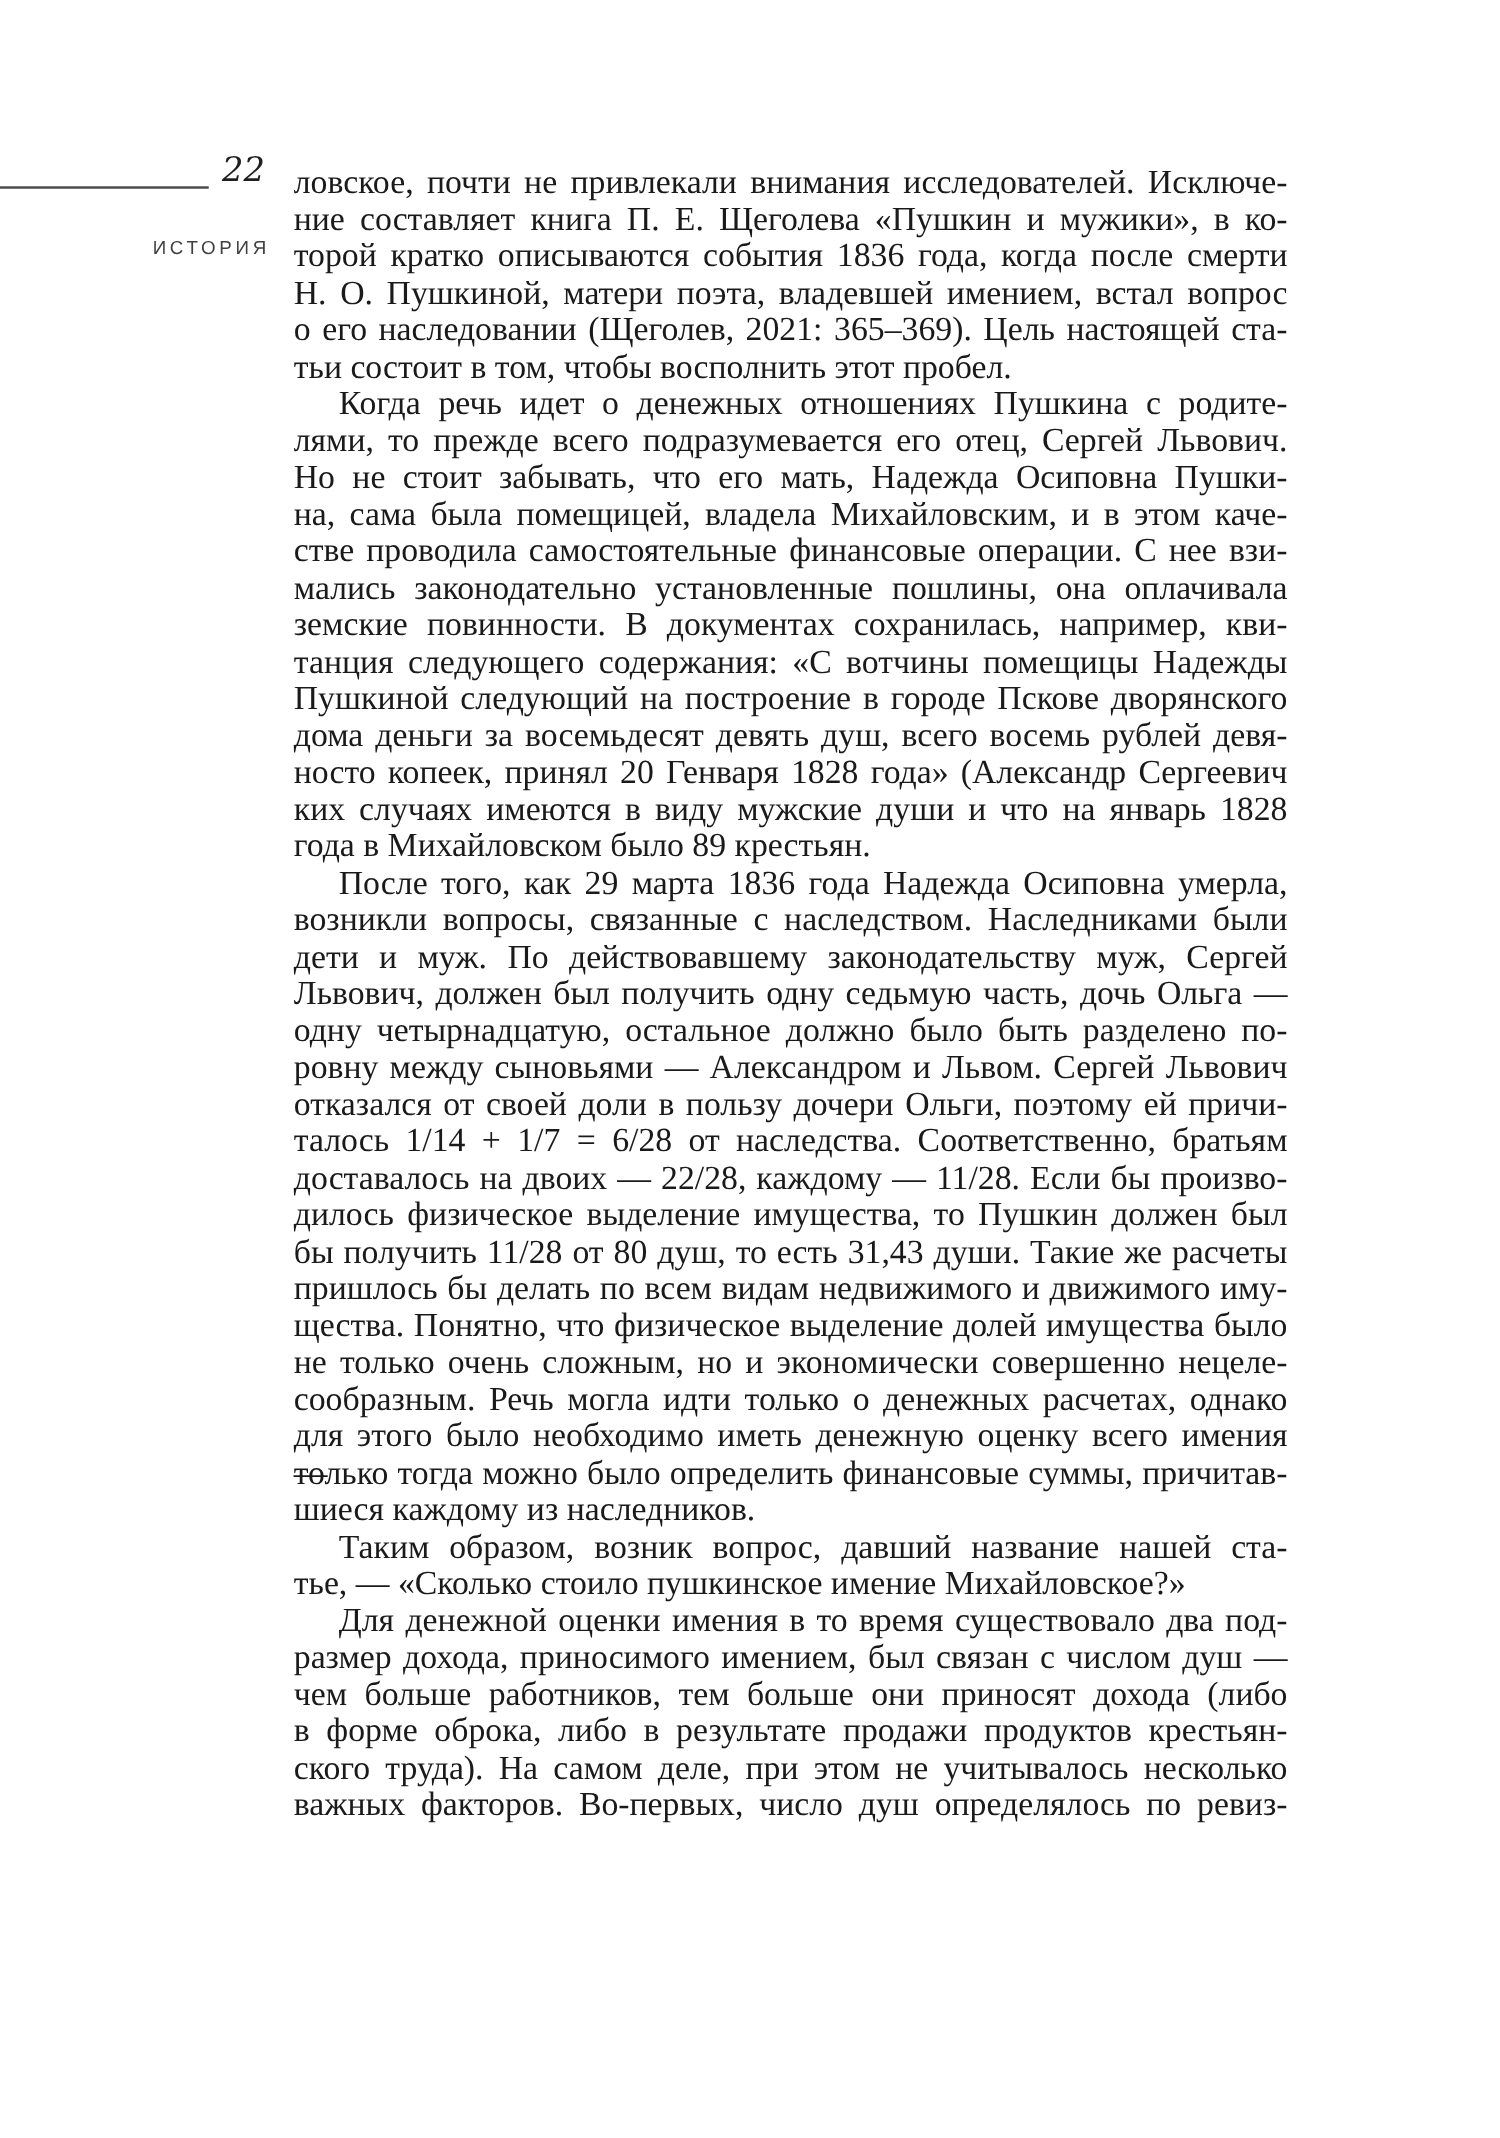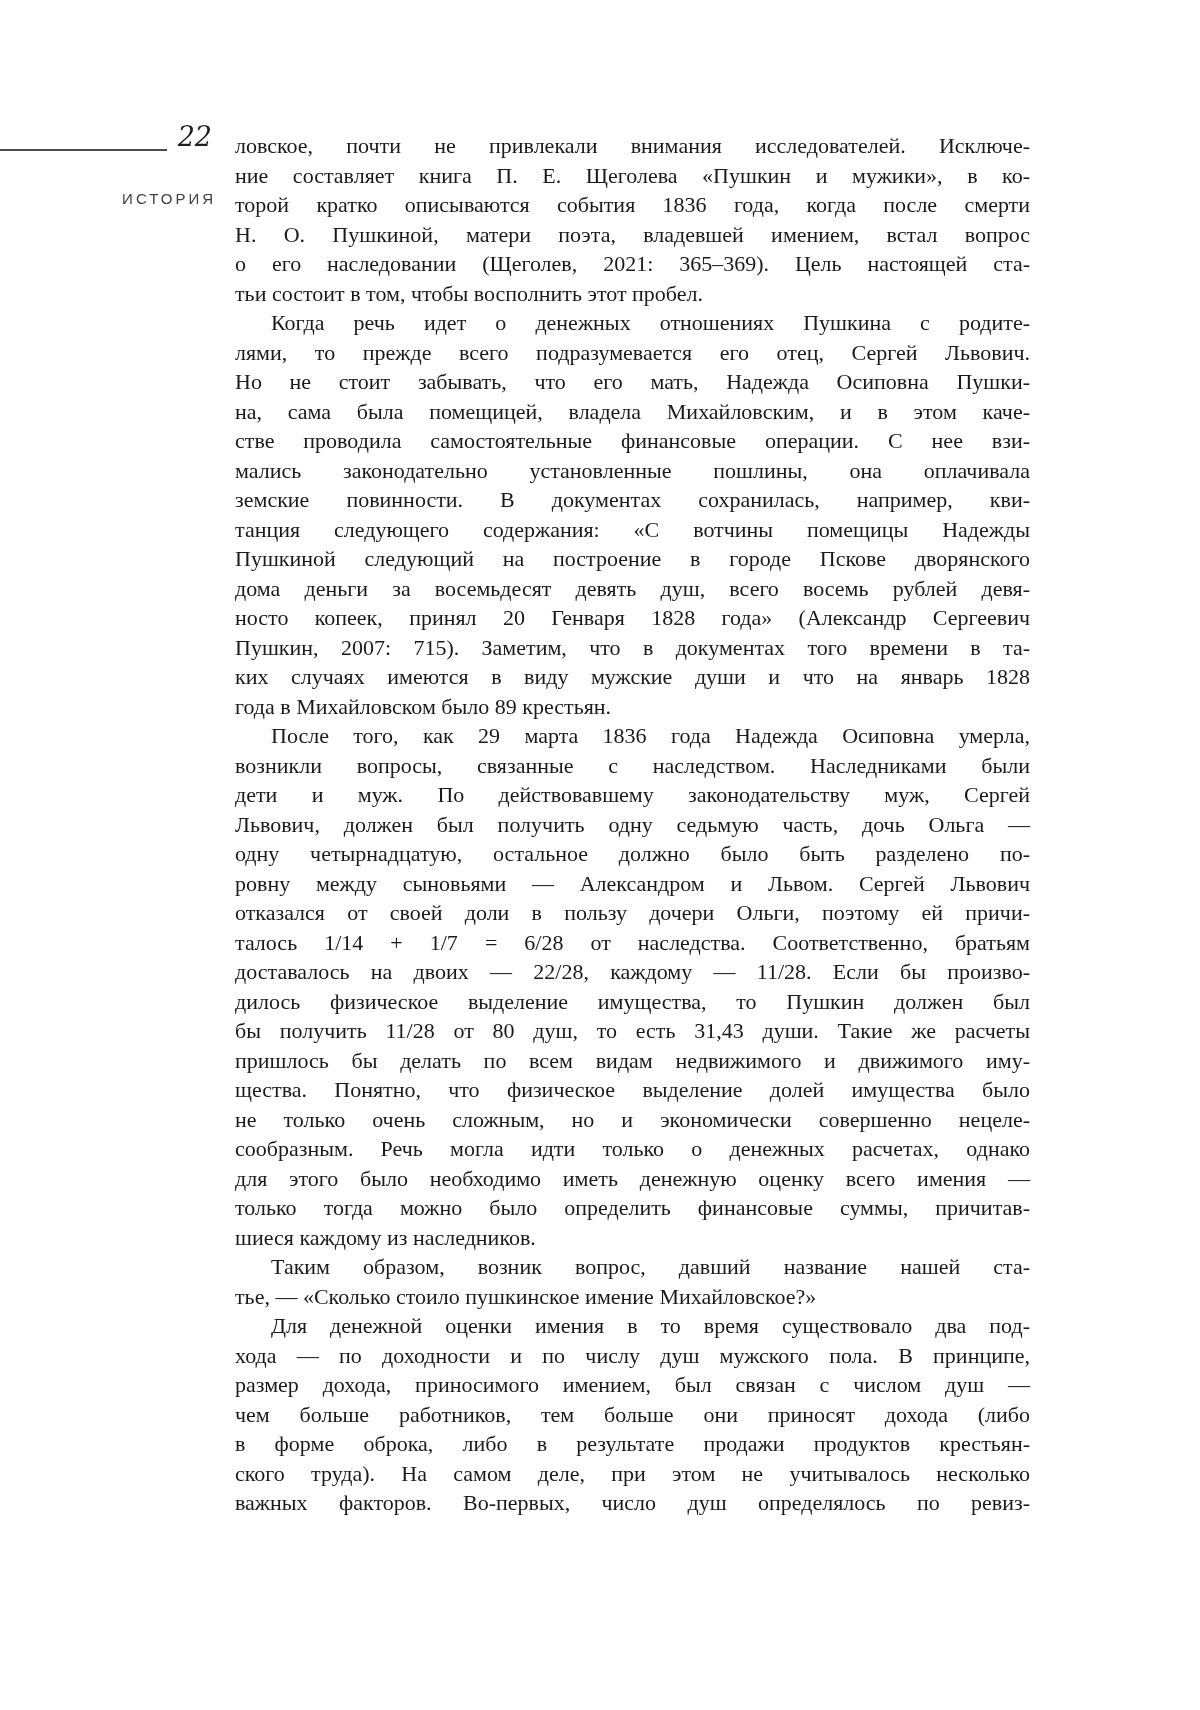--- a/index.html
+++ b/index.html
@@ -47,21 +47,21 @@
     line-height: 18px;
     letter-spacing: 3px;
     color: #404040;
   }
   .section-label span { margin-right: -3px; }
   .text-column {
     position: absolute;
     left: 235px;
     top: 131px;
     width: 795px;
-    font-size: 22px;
+    font-size: 27px;
     line-height: 29.5px;
   }
   .line {
     text-align: justify;
     text-align-last: justify;
     height: 29.5px;
     overflow: visible;
   }
   .line.indent { text-indent: 36px; }
   .line.end { text-align-last: left; }
@@ -103,21 +103,20 @@
       <div class="line">лями, то прежде всего подразумевается его отец, Сергей Львович.</div>
       <div class="line">Но не стоит забывать, что его мать, Надежда Осиповна Пушки-</div>
       <div class="line">на, сама была помещицей, владела Михайловским, и в этом каче-</div>
       <div class="line">стве проводила самостоятельные финансовые операции. С нее взи-</div>
       <div class="line">мались законодательно установленные пошлины, она оплачивала</div>
       <div class="line">земские повинности. В документах сохранилась, например, кви-</div>
       <div class="line">танция следующего содержания: «С вотчины помещицы Надежды</div>
       <div class="line">Пушкиной следующий на построение в городе Пскове дворянского</div>
       <div class="line">дома деньги за восемьдесят девять душ, всего восемь рублей девя-</div>
       <div class="line">носто копеек, принял 20 Генваря 1828 года» (Александр Сергеевич</div>
-      <div class="line">Пушкин, 2007: 715). Заметим, что в документах того времени в та-</div>
       <div class="line">ких случаях имеются в виду мужские души и что на январь 1828</div>
       <div class="line end">года в Михайловском было 89 крестьян.</div>
       <div class="line indent">После того, как 29 марта 1836 года Надежда Осиповна умерла,</div>
       <div class="line">возникли вопросы, связанные с наследством. Наследниками были</div>
       <div class="line">дети и муж. По действовавшему законодательству муж, Сергей</div>
       <div class="line">Львович, должен был получить одну седьмую часть, дочь Ольга —</div>
       <div class="line">одну четырнадцатую, остальное должно было быть разделено по-</div>
       <div class="line">ровну между сыновьями — Александром и Львом. Сергей Львович</div>
       <div class="line">отказался от своей доли в пользу дочери Ольги, поэтому ей причи-</div>
       <div class="line">талось 1/14 + 1/7 = 6/28 от наследства. Соответственно, братьям</div>
@@ -127,21 +126,20 @@
       <div class="line">пришлось бы делать по всем видам недвижимого и движимого иму-</div>
       <div class="line">щества. Понятно, что физическое выделение долей имущества было</div>
       <div class="line">не только очень сложным, но и экономически совершенно нецеле-</div>
       <div class="line">сообразным. Речь могла идти только о денежных расчетах, однако</div>
       <div class="line">для этого было необходимо иметь денежную оценку всего имения —</div>
       <div class="line">только тогда можно было определить финансовые суммы, причитав-</div>
       <div class="line end">шиеся каждому из наследников.</div>
       <div class="line indent">Таким образом, возник вопрос, давший название нашей ста-</div>
       <div class="line end">тье, — «Сколько стоило пушкинское имение Михайловское?»</div>
       <div class="line indent">Для денежной оценки имения в то время существовало два под-</div>
-      <div class="line">хода — по доходности и по числу душ мужского пола. В принципе,</div>
       <div class="line">размер дохода, приносимого имением, был связан с числом душ —</div>
       <div class="line">чем больше работников, тем больше они приносят дохода (либо</div>
       <div class="line">в форме оброка, либо в результате продажи продуктов крестьян-</div>
       <div class="line">ского труда). На самом деле, при этом не учитывалось несколько</div>
       <div class="line">важных факторов. Во-первых, число душ определялось по ревиз-</div>
     </div>
 
   <div class="journal-footer">
     <span>КРЕСТЬЯНОВЕДЕНИЕ · 2024 · ТОМ 9 · № 2</span>
   </div>

